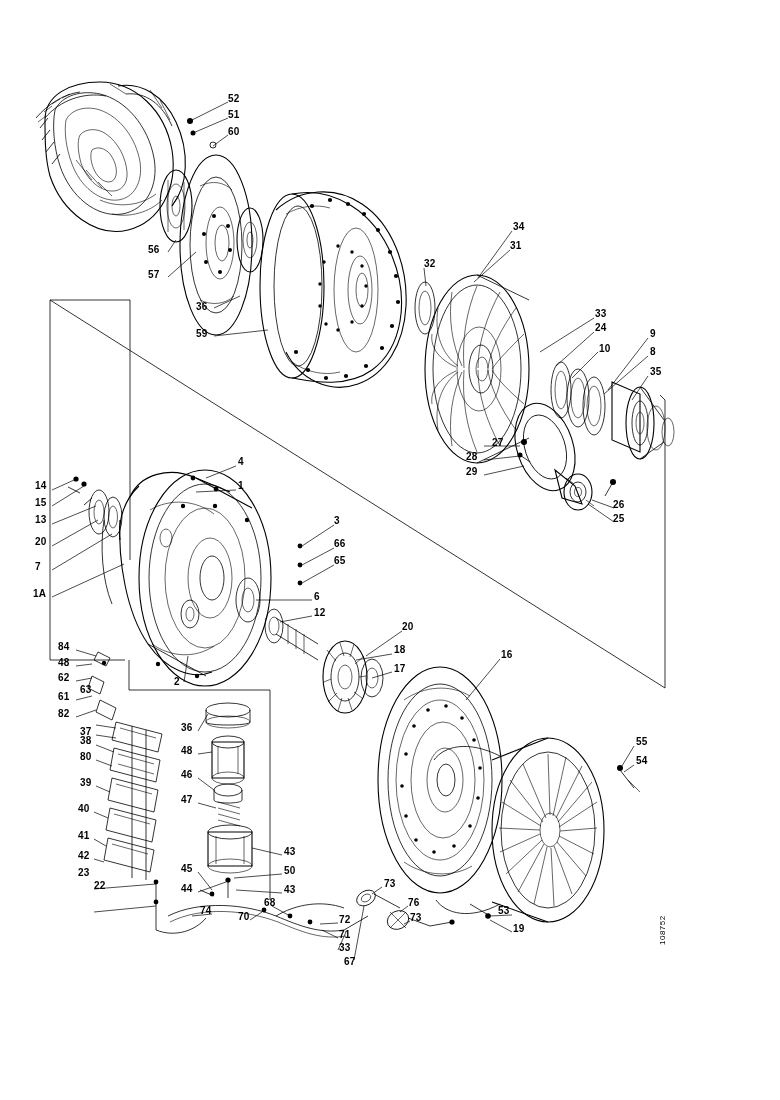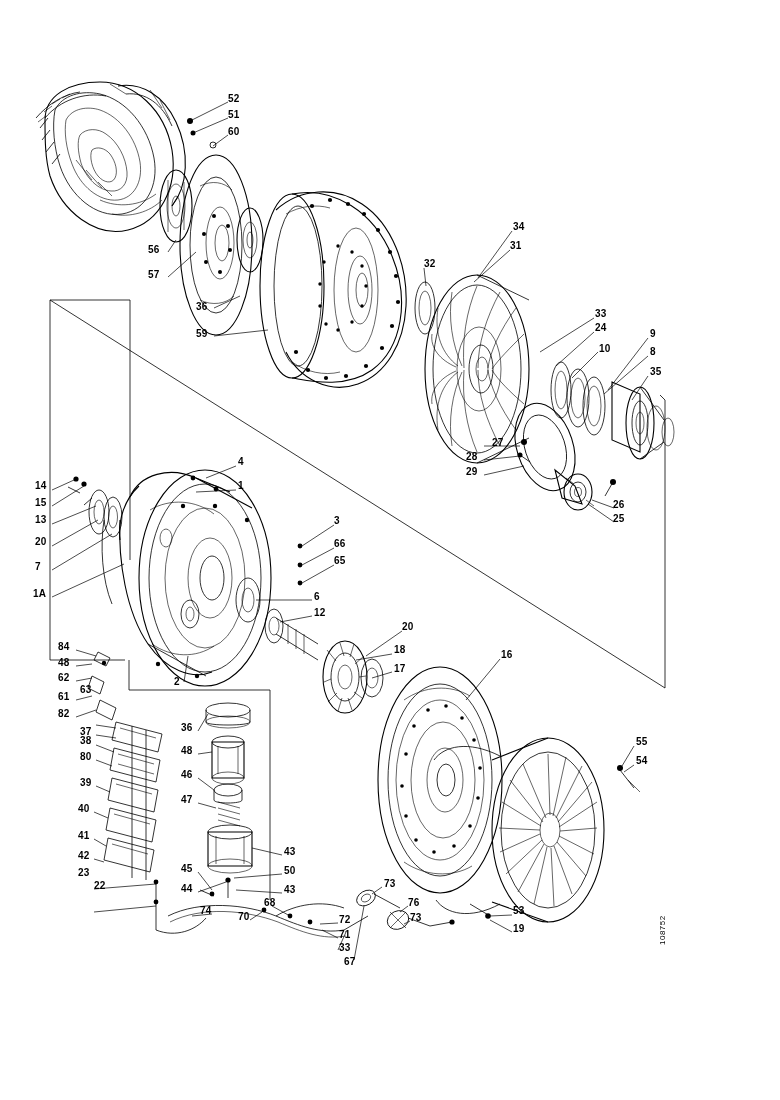--- a/index.html
+++ b/index.html
@@ -615,19 +615,19 @@
     <span class="callout" style="left:264px;top:898px">68</span>
     <span class="callout" style="left:339px;top:915px">72</span>
     <span class="callout" style="left:339px;top:930px">71</span>
     <span class="callout" style="left:339px;top:943px">33</span>
     <span class="callout" style="left:344px;top:957px">67</span>
     <span class="callout" style="left:384px;top:879px">73</span>
     <span class="callout" style="left:408px;top:898px">76</span>
     <span class="callout" style="left:410px;top:913px">73</span>
     <span class="callout" style="left:636px;top:737px">55</span>
     <span class="callout" style="left:636px;top:756px">54</span>
-    <span class="callout" style="left:513px;top:906px">53</span>
+    <span class="callout" style="left:498px;top:906px">53</span>
     <span class="callout" style="left:513px;top:924px">19</span>
   </div>
 
   <div class="sheet-code" style="left:658px;top:945px;transform:rotate(-90deg);transform-origin:left top;">108752</div>
 
 </div>
 
 </body></html>

